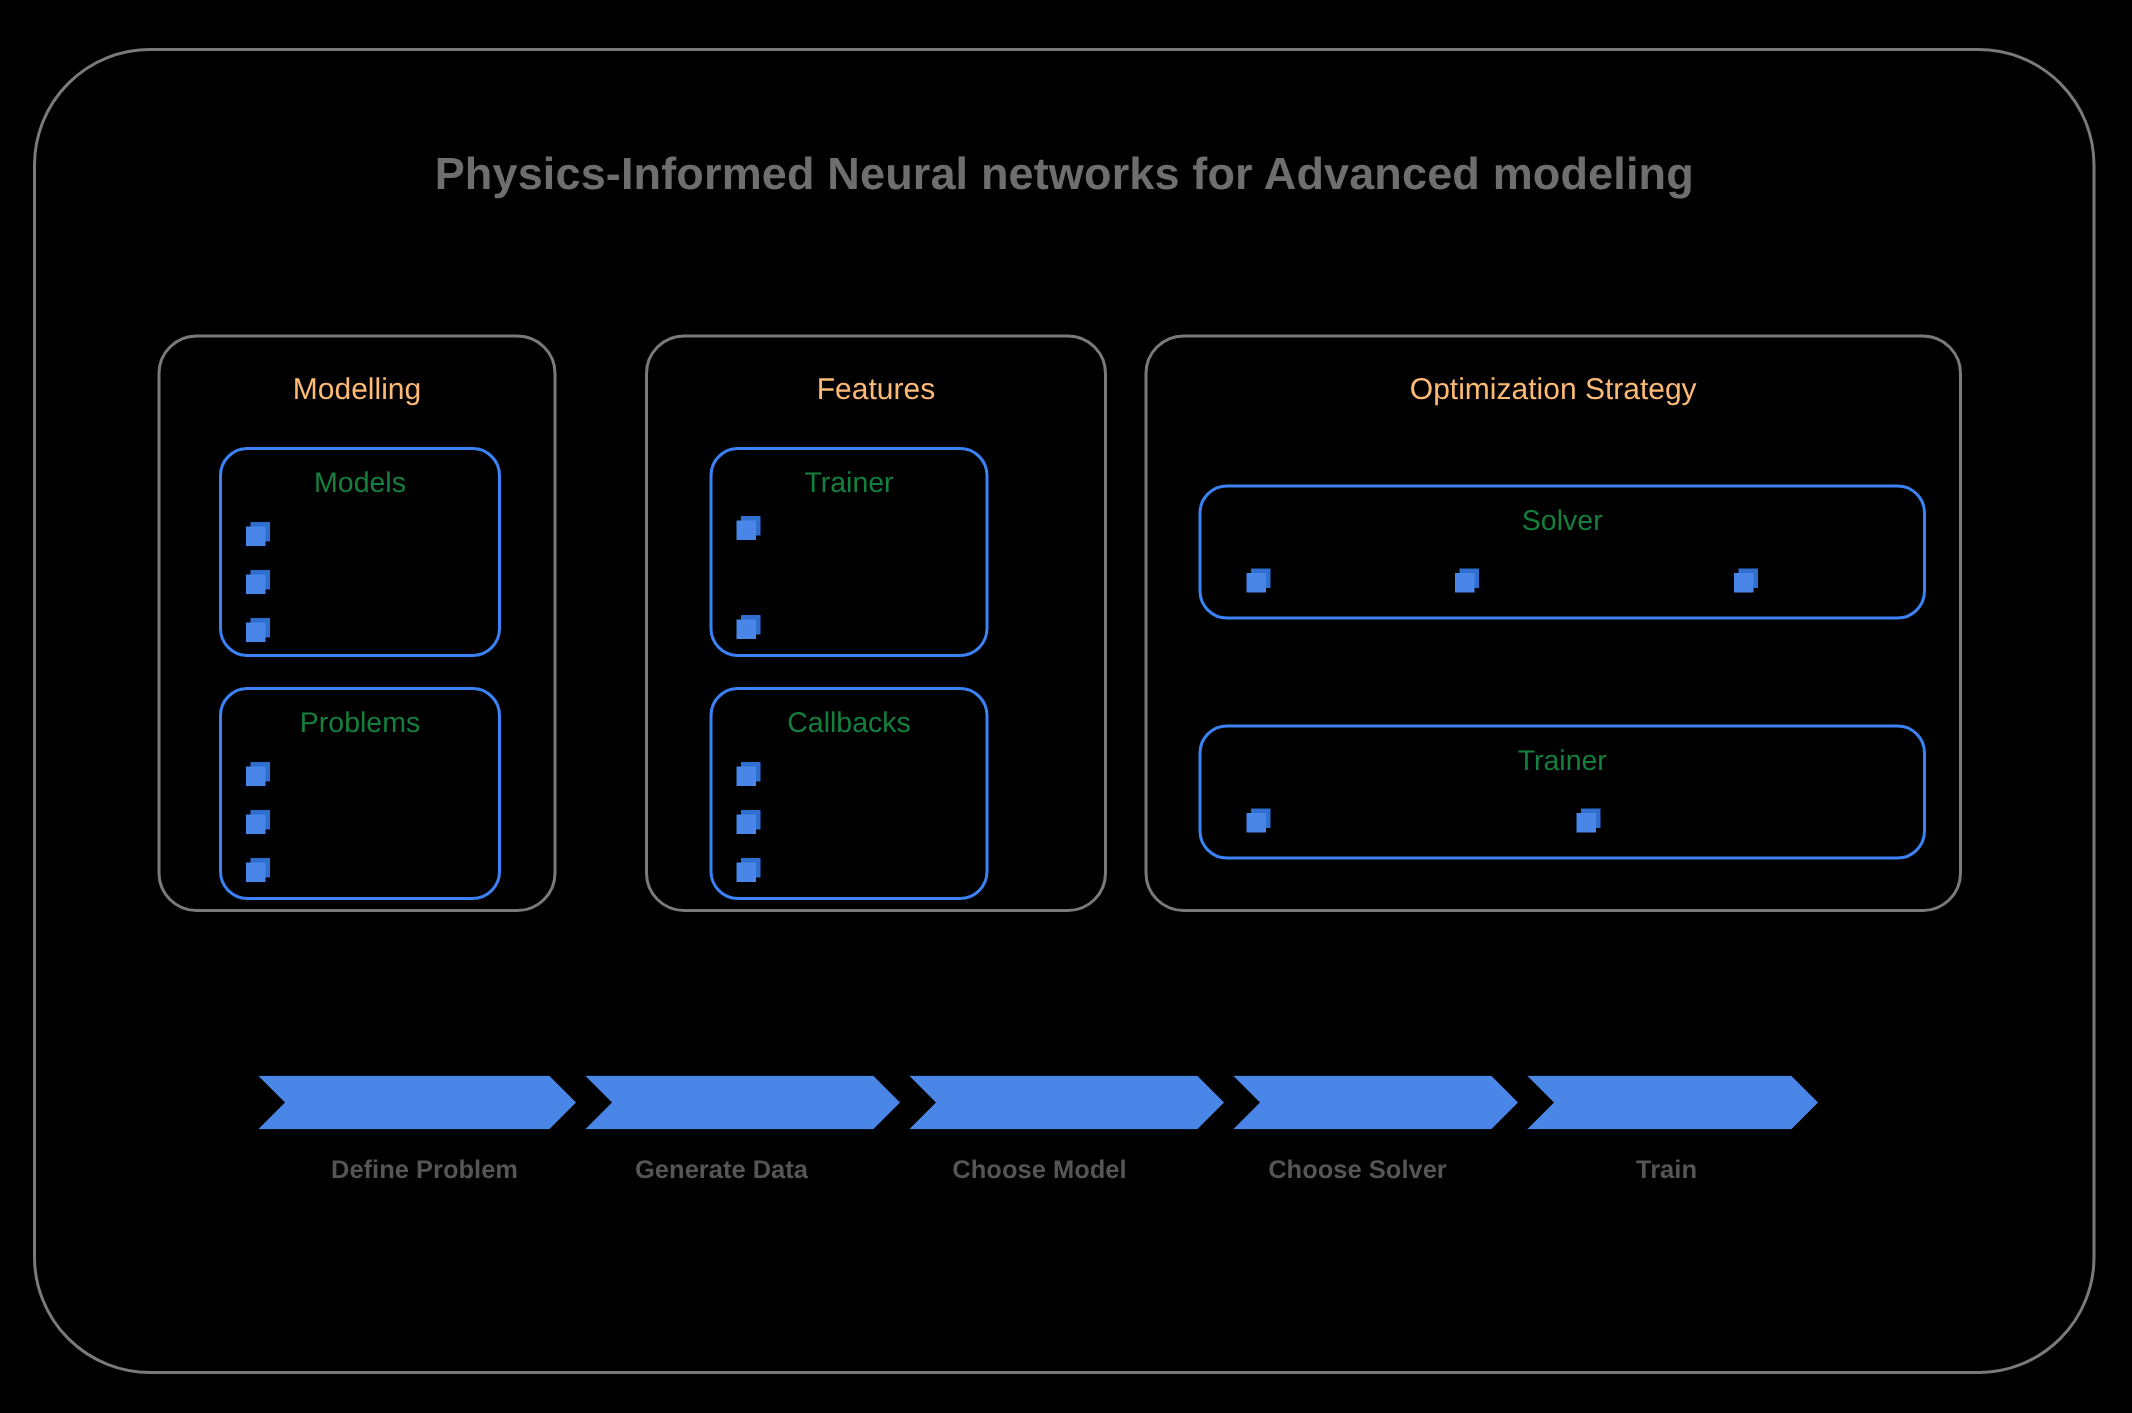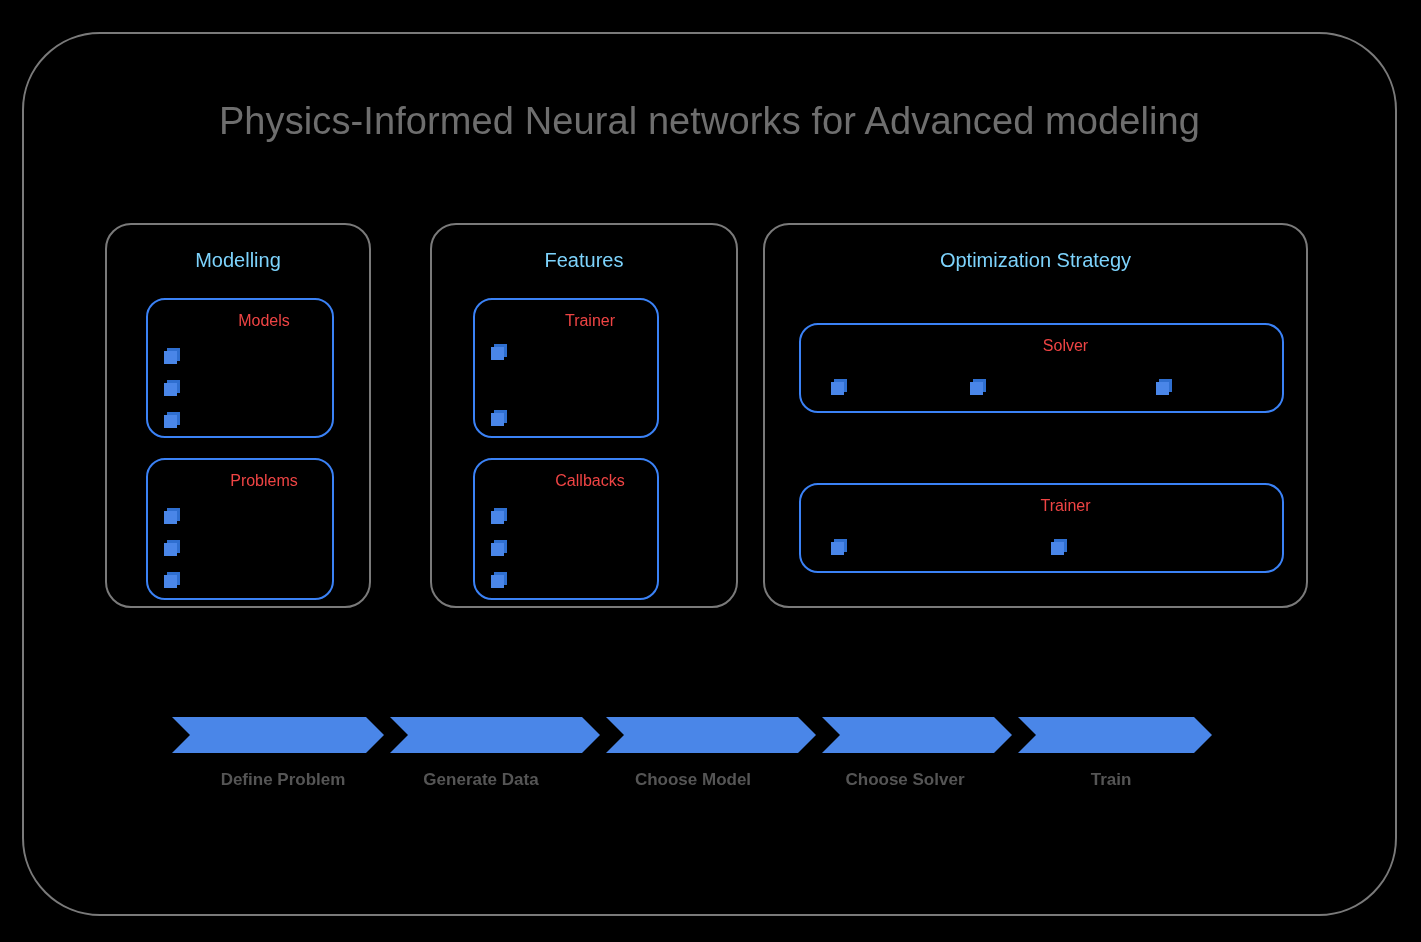--- a/index.html
+++ b/index.html
@@ -36,39 +36,39 @@
   }
 
   
   .main-title {
     position: absolute;
     left: 22px;
     top: 100px;
     width: 1375px;
     text-align: center;
     color: #6e6e6e;
-    font-size: 38px;
-    font-weight: normal;
+    font-size: 30px;
+    font-weight: bold;
     letter-spacing: 0.1px;
     white-space: nowrap;
   }
 
   
   .group-panel {
     position: absolute;
     border: 2px solid #7a7a7a;
     border-radius: 26px;
     box-sizing: border-box;
   }
   .group-title {
     position: absolute;
     left: 0;
     width: 100%;
     text-align: center;
-    color: #7dd3fc;
+    color: #fdba74;
     font-size: 20px;
     font-weight: normal;
     white-space: nowrap;
   }
 
   #panel-modelling { left: 105px;  top: 223px; width: 266px; height: 385px; }
   #panel-features  { left: 430px;  top: 223px; width: 308px; height: 385px; }
   #panel-optim     { left: 763px;  top: 223px; width: 545px; height: 385px; }
 
   
@@ -76,24 +76,23 @@
     position: absolute;
     border: 2.5px solid #3b82f6;
     border-radius: 19px;
     box-sizing: border-box;
   }
   .card-title {
     position: absolute;
     left: 0;
     width: 100%;
     text-align: center;
-    color: #ef4444;
-    font-size: 16px;
-    white-space: nowrap;
-    margin-left: 24px;
+    color: #15803d;
+    font-size: 19px;
+    white-space: nowrap;
   }
 
   #card-models    { left: 146px; top: 298px; width: 188px; height: 140px; }
   #card-problems  { left: 146px; top: 458px; width: 188px; height: 142px; }
   #card-geometry  { left: 473px; top: 298px; width: 186px; height: 140px; }
   #card-callbacks { left: 473px; top: 458px; width: 186px; height: 142px; }
   #card-solver    { left: 799px; top: 323px; width: 485px; height: 90px; }
   #card-trainer   { left: 799px; top: 483px; width: 485px; height: 90px; padding-left: 38px; }
 
   

